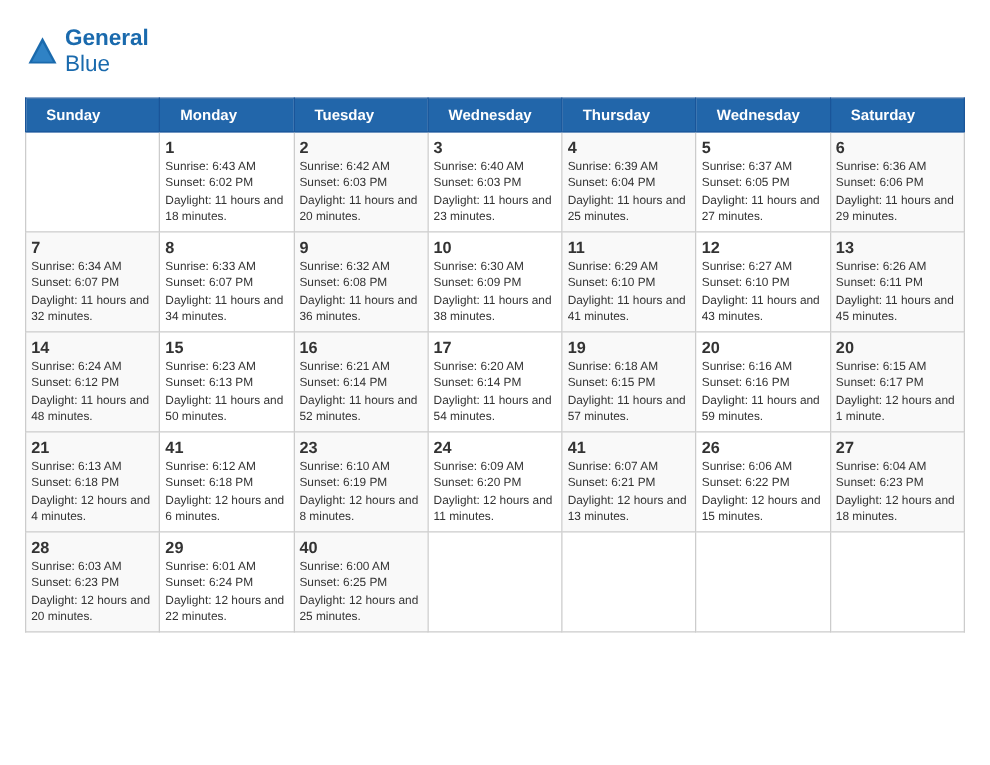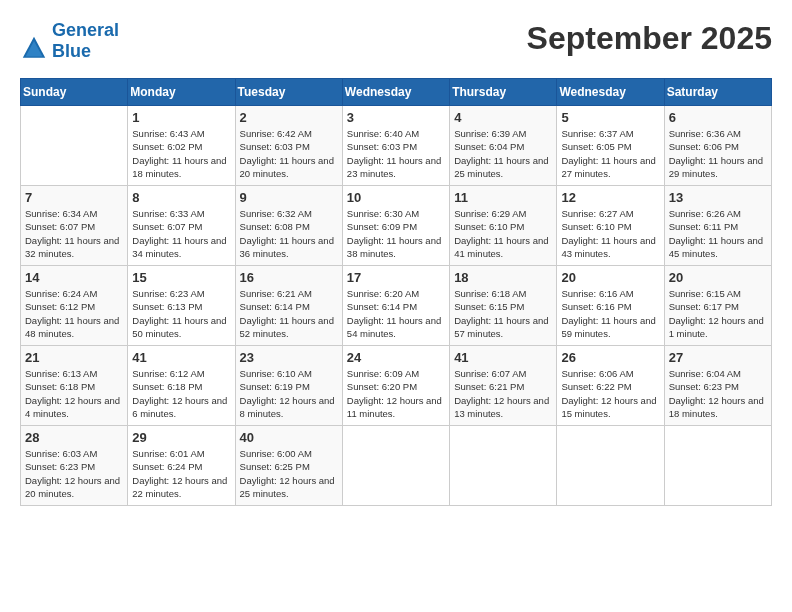--- a/index.html
+++ b/index.html
@@ -11,21 +11,21 @@
       padding: 20px;
     }
     .header {
       display: flex;
       justify-content: space-between;
       align-items: flex-start;
       margin-bottom: 16px;
     }
     .logo {
       display: flex;
-      align-items: flex-end;
+      align-items: center;
       gap: 4px;
     }
     .logo-icon {
       width: 28px;
       height: 28px;
     }
     .title-block {
       text-align: right;
     }
     .month-title {
@@ -40,21 +40,21 @@
     table {
       width: 100%;
       border-collapse: collapse;
       table-layout: fixed;
     }
     th {
       background-color: #2266aa;
       color: #fff;
       font-size: 12px;
       font-weight: bold;
-      padding: 6px 2px;
+      padding: 6px 16px;
       text-align: left;
       border: 1px solid #1a5599;
     }
     td {
       border: 1px solid #ccc;
       vertical-align: top;
       padding: 4px;
       font-size: 10px;
       color: #333;
       height: 80px;
@@ -82,25 +82,24 @@
 <body>
 
 <div class="header">
   <div class="logo">
     <svg class="logo-icon" viewBox="0 0 40 40">
       <polygon points="20,4 36,34 4,34" fill="#1a6aad"></polygon>
       <polygon points="20,10 32,32 8,32" fill="#4499dd" opacity="0.5"></polygon>
     </svg>
     <div>
       <div style="font-size:18px;font-weight:bold;color:#1a6aad;">General</div>
-      <div style="font-size:18px;font-weight:bold;color:#1a6aad;">Blue</div>
+      <div style="font-size:18px;font-weight:normal;color:#1a6aad;">Blue</div>
     </div>
   </div>
   <div class="title-block">
-    <div class="month-title">September 2025</div>
   </div>
 </div>
 
 <table>
   <thead>
     <tr>
     <th>Sunday</th>
         <th>Monday</th>
         <th>Tuesday</th>
         <th>Wednesday</th>
@@ -212,21 +211,21 @@
           Sunrise: 6:21 AM<br>Sunset: 6:14 PM<br>Daylight: 11 hours and 52 minutes.
         </div>
         </td>
         <td>
           <div class="day-num">17</div>
         <div class="cell-info">
           Sunrise: 6:20 AM<br>Sunset: 6:14 PM<br>Daylight: 11 hours and 54 minutes.
         </div>
         </td>
         <td>
-          <div class="day-num">18</div>
+          <div class="day-num">19</div>
         <div class="cell-info">
           Sunrise: 6:18 AM<br>Sunset: 6:15 PM<br>Daylight: 11 hours and 57 minutes.
         </div>
         </td>
         <td>
           <div class="day-num">20</div>
         <div class="cell-info">
           Sunrise: 6:16 AM<br>Sunset: 6:16 PM<br>Daylight: 11 hours and 59 minutes.
         </div>
         </td>

